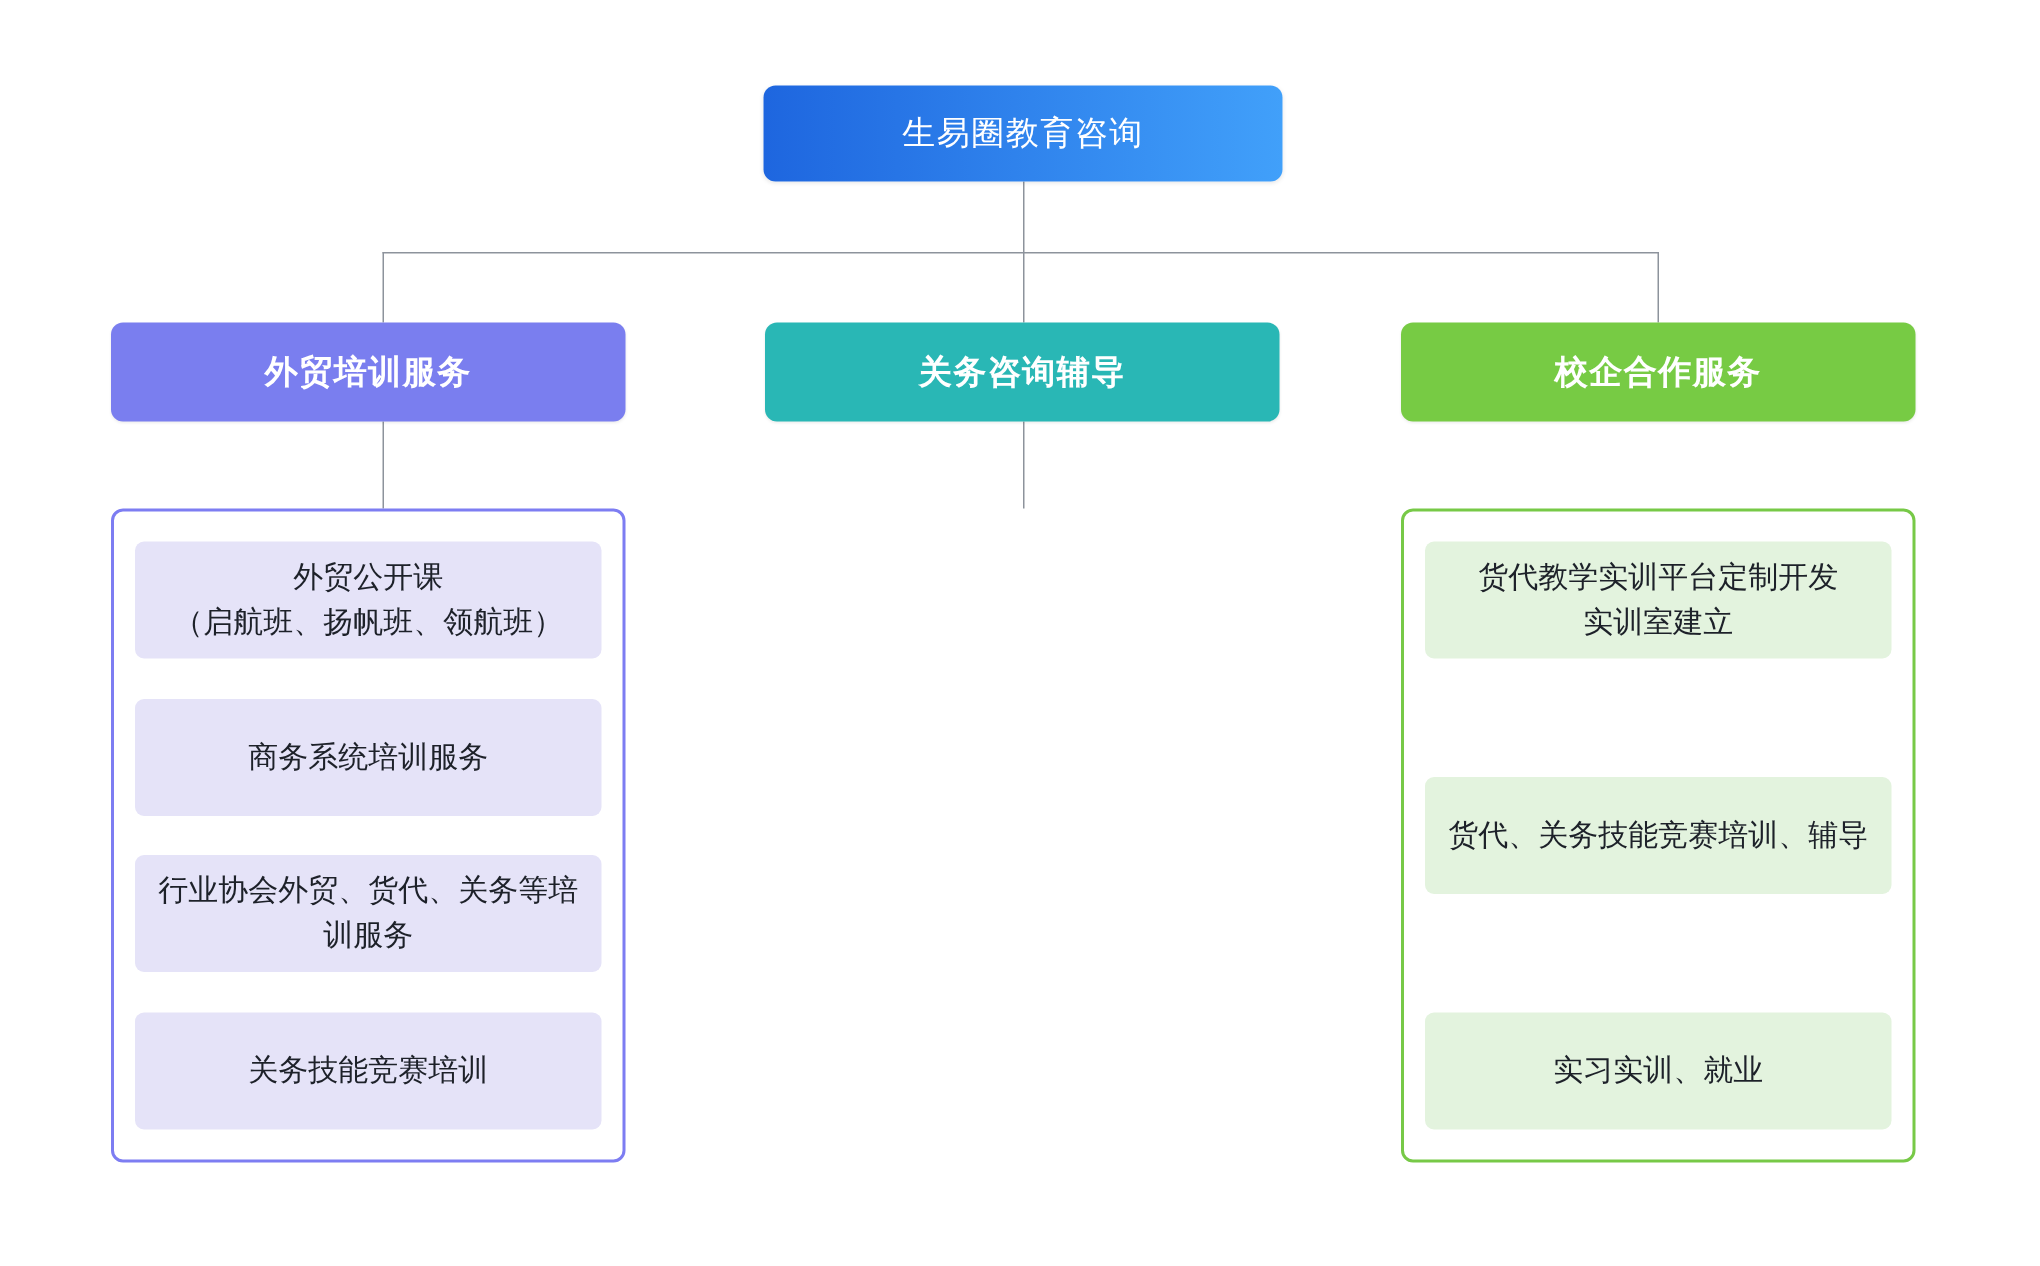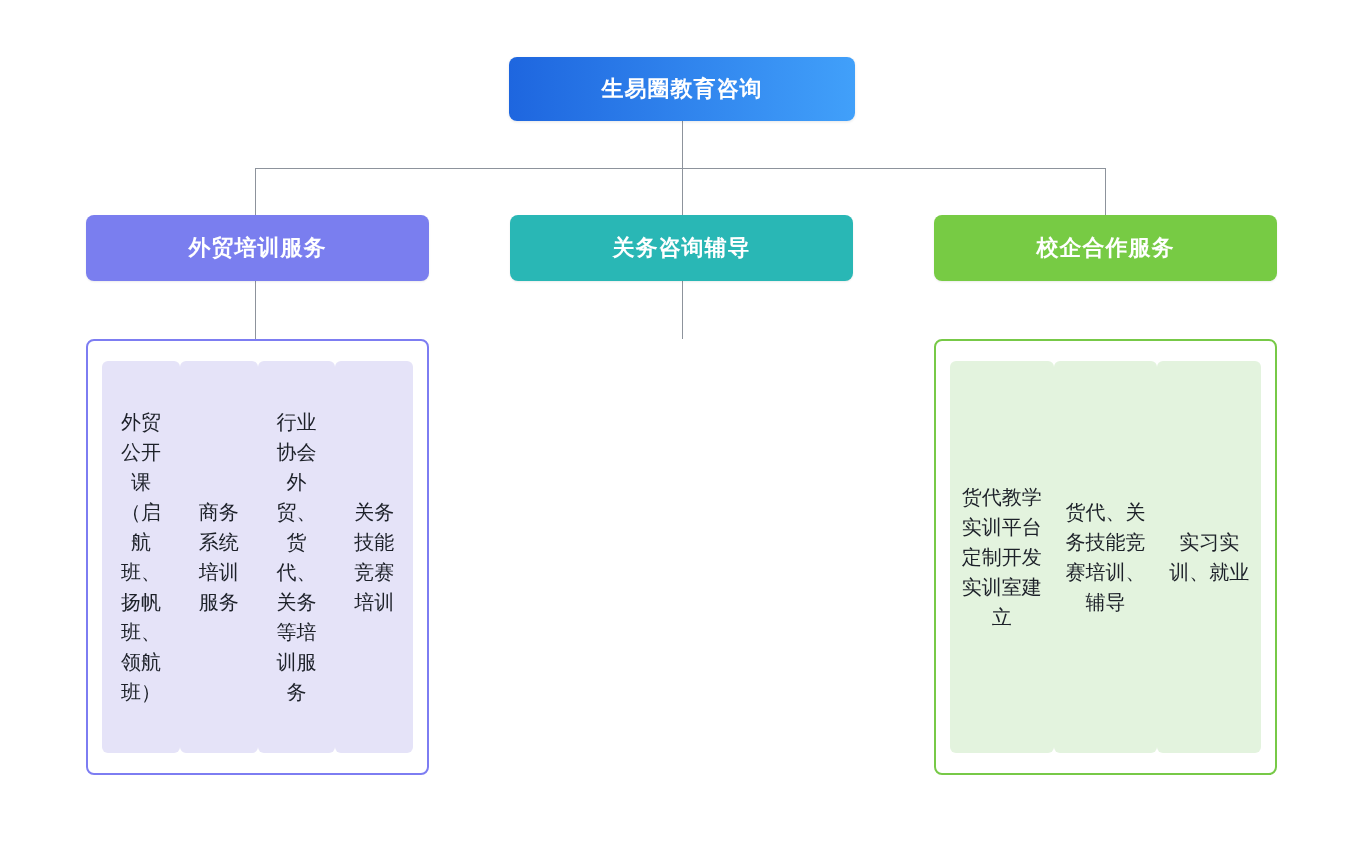--- a/index.html
+++ b/index.html
@@ -28,21 +28,21 @@
   #v-c1   { left: 682px; top: 281px; height: 58px; }
 
   
   .root-node {
     position: absolute;
     left: 509px; top: 57px;
     width: 346px; height: 64px;
     border-radius: 8px;
     display: flex; align-items: center; justify-content: center;
     color: #ffffff;
-    font-size: 22px; font-weight: bold;
+    font-size: 22px; font-weight: normal;
     letter-spacing: 1px;
     box-shadow: 0 1px 3px rgba(0,0,0,0.10);
   }
 
   
   .branch-header {
     position: absolute;
     top: 215px;
     width: 343px; height: 66px;
     border-radius: 8px;
@@ -54,24 +54,25 @@
     box-shadow: 0 1px 2px rgba(0,0,0,0.08);
   }
   .branch-panel {
     position: absolute;
     top: 339px;
     width: 343px; height: 436px;
     background: #ffffff;
     border: 2px solid var(--brd);
     border-radius: 8px;
     padding: 20px 14px;
-    display: flex; flex-direction: row;
+    display: flex; flex-direction: column;
     justify-content: space-between;
+    align-items: flex-end;
   }
-  .branch-left-0 { left: 86px; }
+  .branch-left-0 { left: 74px; }
   .branch-left-1 { left: 510px; }
   .branch-left-2 { left: 934px; }
 
   .service-item {
     width: 100%;
     min-height: 78px;
     border-radius: 6px;
     background: var(--itm);
     display: flex; align-items: center; justify-content: center;
     padding: 6px 10px;

